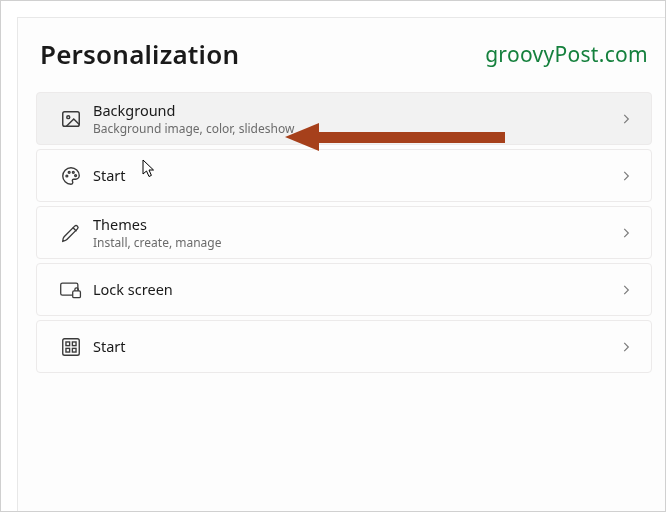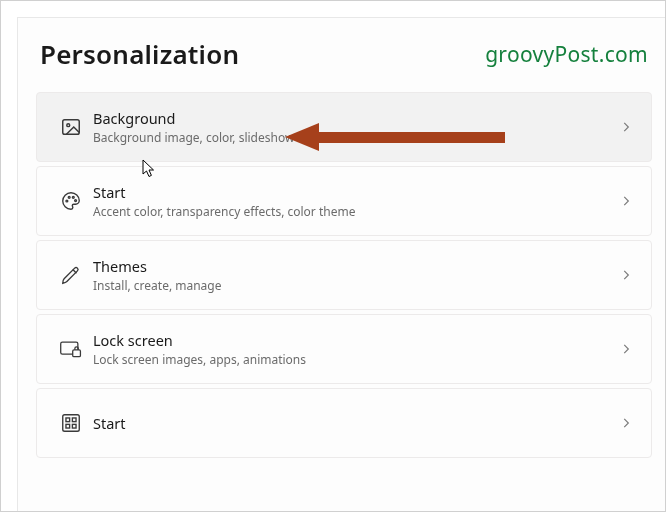--- a/index.html
+++ b/index.html
@@ -29,21 +29,21 @@
     .watermark{
       color:#15803d; font-size:21px; letter-spacing:0.3px;
     }
     .list{
       padding:10px 18px 0 18px;
     }
     .item{
       background:#fdfdfd;
       border:1px solid #eceaea;
       border-radius:4px;
-      height:70px;
+      height:53px;
       margin-bottom:4px;
       display:flex; align-items:center;
       padding:0 18px 0 12px;
       cursor:pointer;
     }
     .item.hovered{ background:#f2f2f2; }
     .icon-col{
       width:44px; display:flex; align-items:center; justify-content:center;
       color:#3a3a3a;
     }
@@ -96,21 +96,20 @@
         <svg width="22" height="22" viewBox="0 0 24 24" fill="none" stroke="currentColor" stroke-width="1.5">
           <path d="M12 3a9 9 0 1 0 0 18c1.4 0 2-.8 2-1.8 0-.9-.6-1.4-.6-2.2 0-.9.7-1.5 1.6-1.5H17a4 4 0 0 0 4-4c0-4.6-4.2-8.5-9-8.5z"></path>
           <circle cx="7.5" cy="12" r="1"></circle>
             <circle cx="10" cy="8" r="1"></circle>
             <circle cx="14.5" cy="8" r="1"></circle>
             <circle cx="17" cy="11.5" r="1"></circle>
         </svg>
       </div>
       <div class="text-col">
         <div class="title">Start</div>
-        <div class="sub">Accent color, transparency effects, color theme</div>
       </div>
       <div class="chev-col">
         <svg width="14" height="14" viewBox="0 0 24 24" fill="none" stroke="currentColor" stroke-width="2">
             <path d="M9 5l7 7-7 7"></path>
           </svg>
       </div>
     </div>
 
     <div class="item">
       <div class="icon-col">
@@ -133,21 +132,20 @@
     <div class="item">
       <div class="icon-col">
         <svg width="24" height="20" viewBox="0 0 28 22" fill="none" stroke="currentColor" stroke-width="1.5">
           <rect x="2" y="3" width="20" height="14" rx="2"></rect>
           <rect x="16" y="12" width="9" height="8" rx="1.5" fill="#fdfdfd"></rect>
           <path d="M18.5 12v-1.5a2 2 0 0 1 4 0V12"></path>
         </svg>
       </div>
       <div class="text-col">
         <div class="title">Lock screen</div>
-        <div class="sub">Lock screen images, apps, animations</div>
       </div>
       <div class="chev-col">
         <svg width="14" height="14" viewBox="0 0 24 24" fill="none" stroke="currentColor" stroke-width="2">
             <path d="M9 5l7 7-7 7"></path>
           </svg>
       </div>
     </div>
 
 
     <div class="item">

